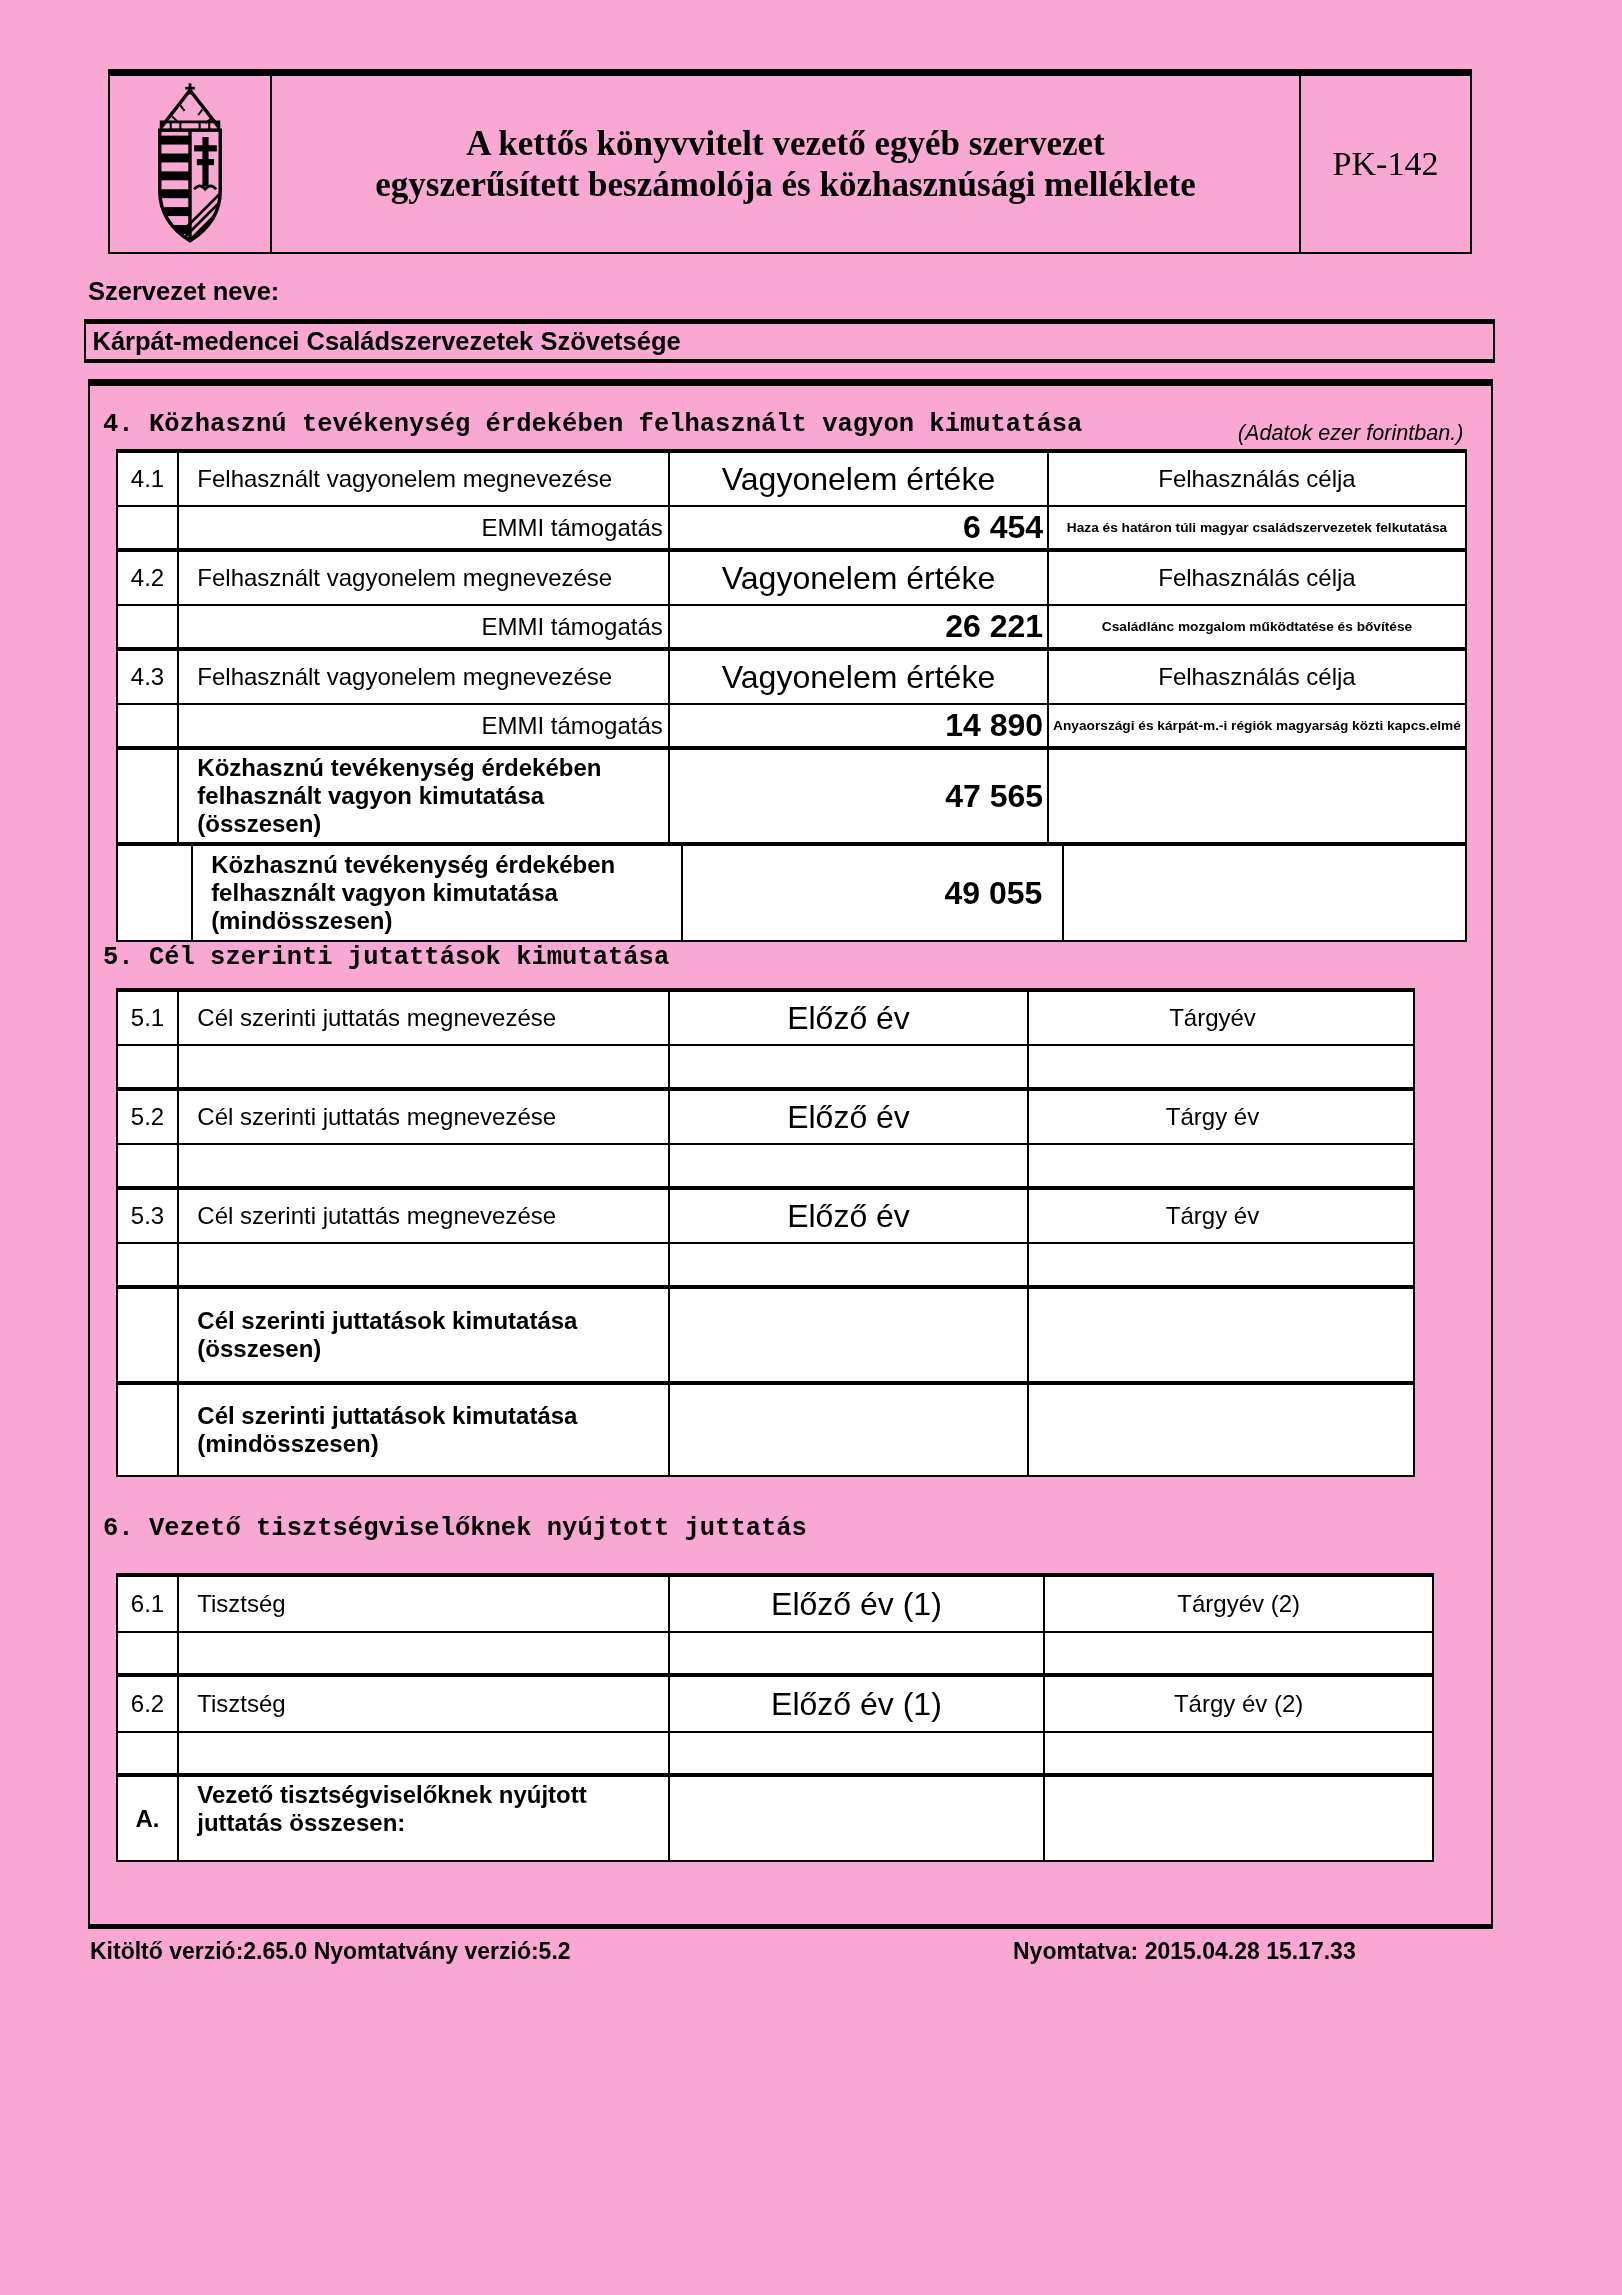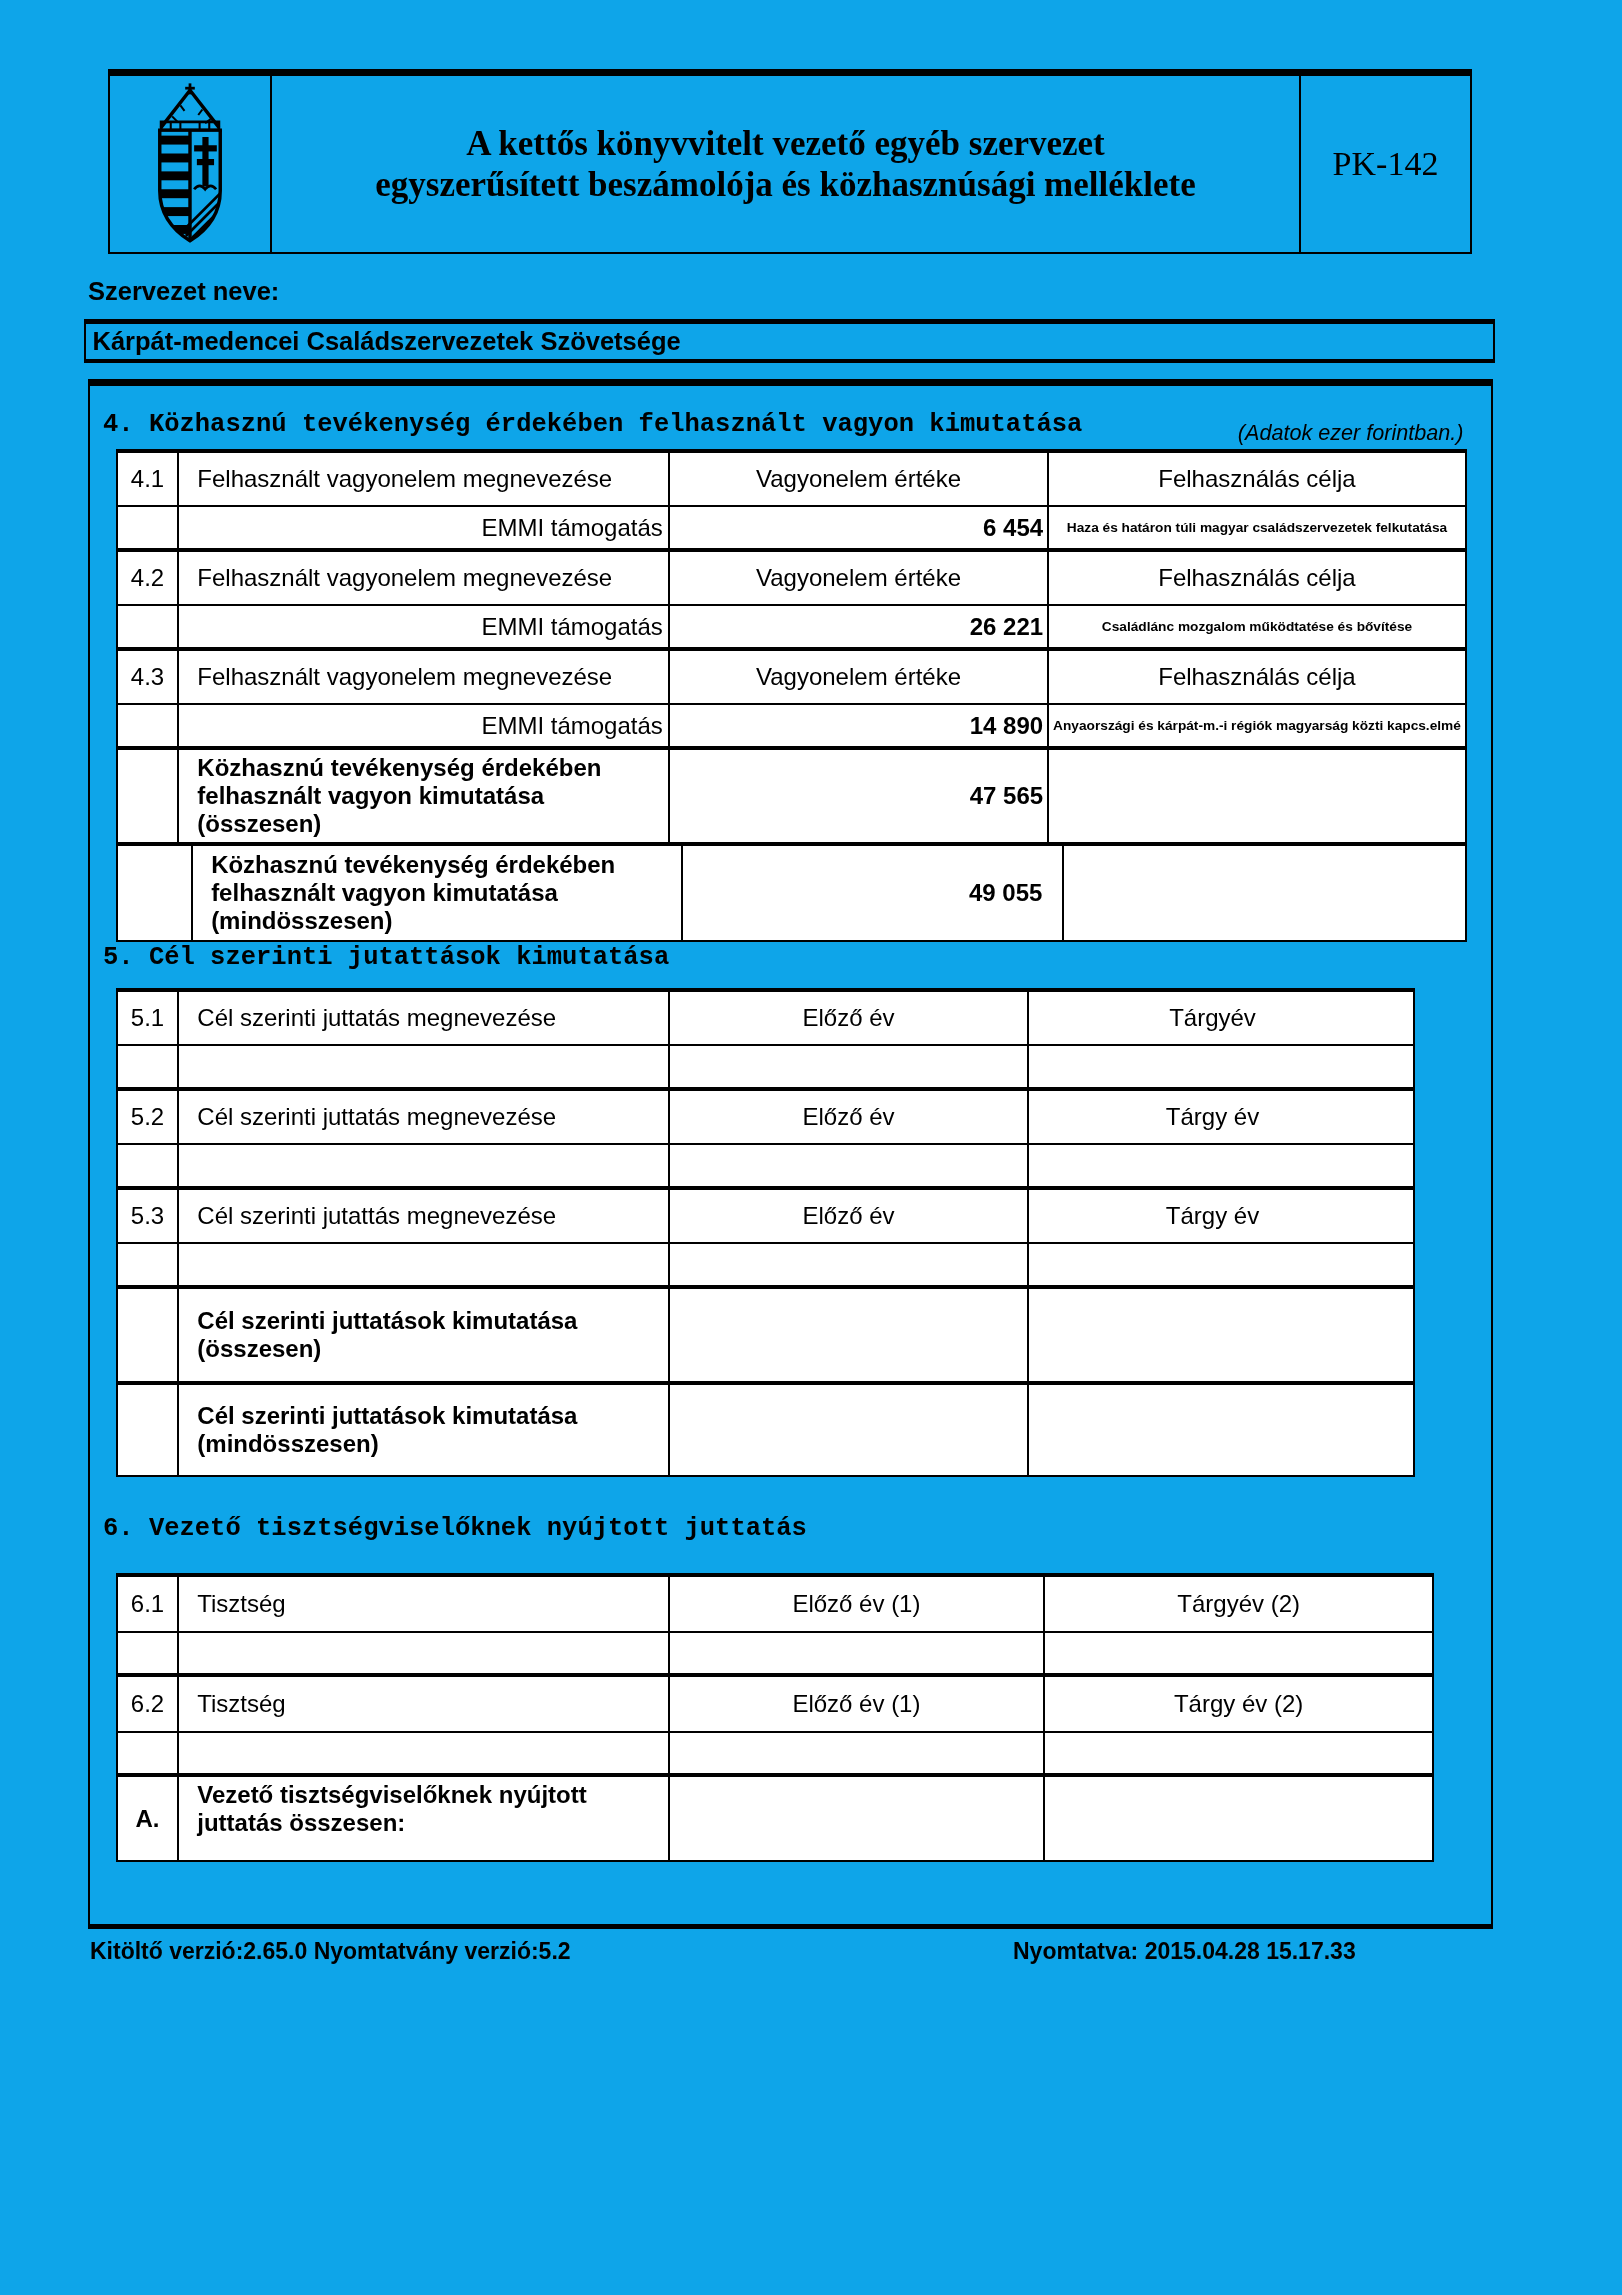--- a/index.html
+++ b/index.html
@@ -1,19 +1,19 @@
 <!DOCTYPE html>
 <html style="font-size:10.5px"><head>
 <meta charset="utf-8">
 <style>
   html,body{margin:0;padding:0;background:#888;}
   .page{
     position:relative;
     width:1622px;height:2295px;
-    background:#0ea5e9;
+    background:#f9a8d4;
     font-family:"Liberation Sans","DejaVu Sans",sans-serif;
     color:#000;
     margin:0 auto;
     overflow:hidden;
   }
   
   .header-box{
     position:absolute;left:108px;top:69px;width:1364px;height:185px;
     border:2.6px solid #000;border-top:7.2px solid #000;
     display:flex;box-sizing:border-box;
@@ -47,21 +47,21 @@
   .unit-note{position:absolute;font-size:21.6px;font-style:italic;white-space:nowrap;}
   
   .tbl{position:absolute;border:2px solid #000;border-top:4.6px solid #000;box-sizing:border-box;background:#fff;}
   .trow{display:flex;box-sizing:border-box;border-bottom:2px solid #000;}
   .trow.thick{border-bottom:4.6px solid #000;}
   .trow:last-child{border-bottom:none;}
   .cell{box-sizing:border-box;overflow:hidden;display:flex;align-items:center;}
   .cell + .cell{border-left:2px solid #000;}
   .c-num{width:59px;justify-content:center;font-size:24px;}
   .c-name{width:491px;padding-left:18.3px;font-size:24px;}
-  .c-val{justify-content:center;font-size:24px;}
+  .c-val{justify-content:center;font-size:32px;}
   .c-purp{justify-content:center;font-size:24px;text-align:center;}
   .t4 .c-val{width:379px;}  .t4 .c-purp{width:418px;}
   .t5 .c-val{width:359px;}  .t5 .c-purp{width:369px;}
   .t6 .c-val{width:376px;}  .t6 .c-purp{width:389px;}
   .item-name{justify-content:flex-end;padding-right:5.2px;font-weight:normal;}
   .num-val{justify-content:flex-end;padding-right:3.9px;font-weight:bold;}
   .small-purp{font-size:13.7px;font-weight:bold;white-space:nowrap;}
   .tot-label{font-weight:bold;line-height:1.18;padding-right:13px;}
   .r-hdr{height:54px;}
   .r-data{height:45px;}

